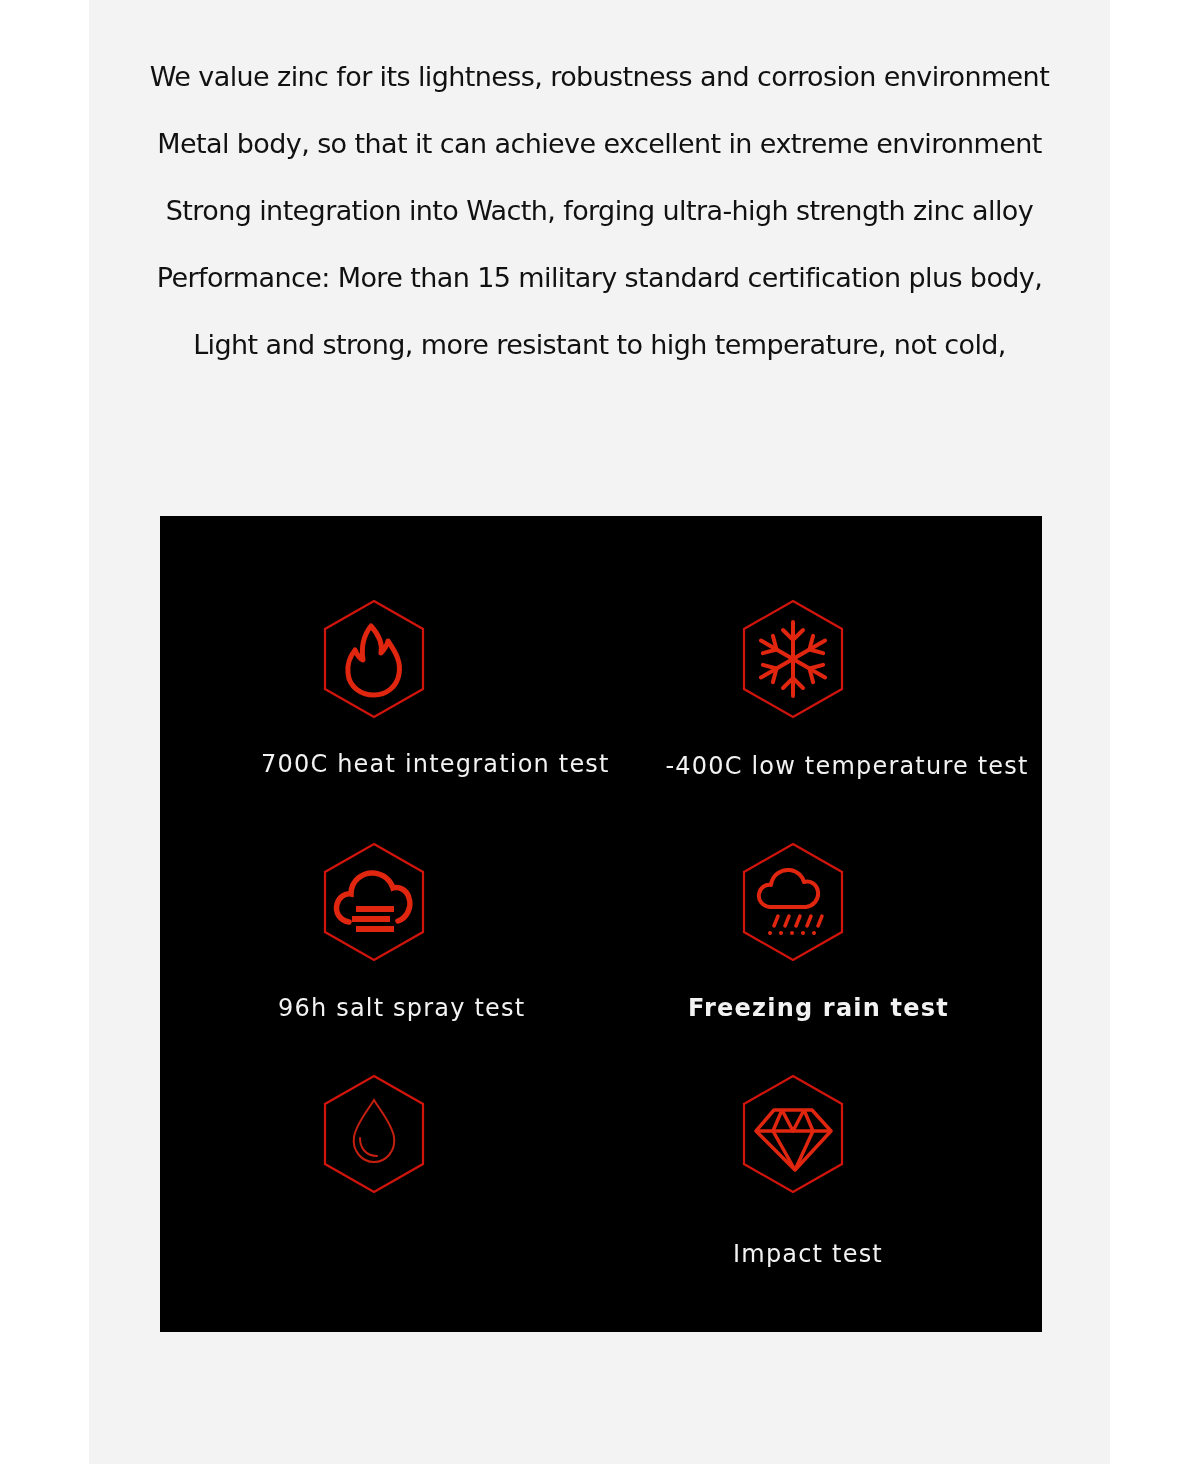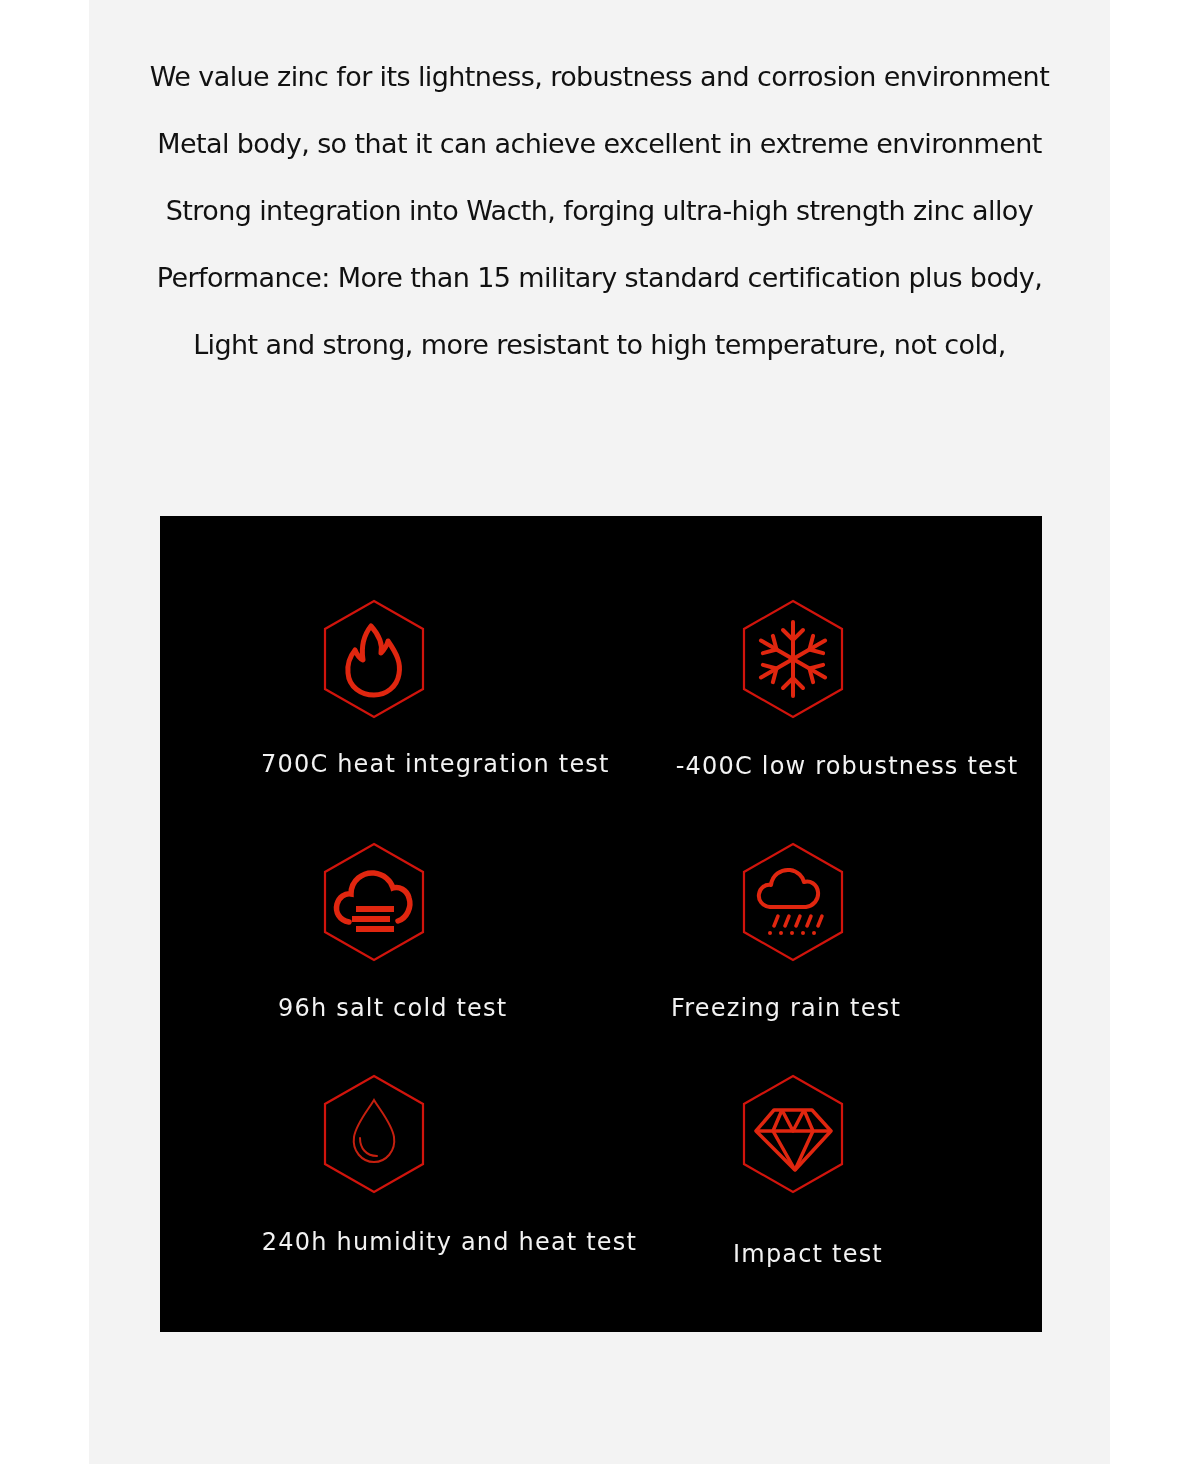--- a/index.html
+++ b/index.html
@@ -100,32 +100,32 @@
           <polyline points="43,89 53,79 63,89"></polyline>
         </g>
         <g transform="rotate(-60 53 60)">
           <line x1="53" y1="23" x2="53" y2="97"></line>
           <polyline points="43,31 53,41 63,31"></polyline>
           <polyline points="43,89 53,79 63,89"></polyline>
         </g>
       </g>
     </svg>
   </div>
-  <div class="feat-label" style="left:497px; top:236px; width:380px;">-400C low robustness test</div>
+  <div class="feat-label" style="left:497px; top:236px; width:380px;">-400C low temperature test</div>
 
   <div class="hex" style="left:161px; top:326px;">
     <svg width="106" height="120" viewBox="0 0 106 120">
       <polygon points="53,2 102,30 102,90 53,118 4,90 4,30" fill="none" stroke="#d1140c" stroke-width="2.2"></polygon>
       <path d="M28,80 C18,78 14,70 16,62 C18,55 24,51 30,52 C30,38 42,30 53,31 C63,32 70,39 72,46 C78,44 86,48 88,56 C91,65 86,76 77,79" fill="none" stroke="#e0260f" stroke-width="5.5" stroke-linecap="round"></path>
       <rect x="35" y="64" width="38" height="6" fill="#e0260f"></rect>
       <rect x="31" y="74" width="38" height="6" fill="#e0260f"></rect>
       <rect x="35" y="84" width="38" height="6" fill="#e0260f"></rect>
     </svg>
   </div>
-  <div class="feat-label" style="left:101px; top:478px; width:280px; text-align:left; padding-left:17px;">96h salt cold test</div>
+  <div class="feat-label" style="left:101px; top:478px; width:280px; text-align:left; padding-left:17px;">96h salt spray test</div>
 
   <div class="hex" style="left:580px; top:326px;">
     <svg width="106" height="120" viewBox="0 0 106 120">
       <polygon points="53,2 102,30 102,90 53,118 4,90 4,30" fill="none" stroke="#d1140c" stroke-width="2.2"></polygon>
       <path d="M30,65 C22,64 18,58 19,52 C20,46 25,42 31,43 C32,33 41,27 50,28 C58,29 63,35 64,40 C70,38 77,42 78,50 C79,58 73,64 66,65 Z" fill="none" stroke="#e0260f" stroke-width="4" stroke-linejoin="round"></path>
       <g stroke="#e0260f" stroke-width="3.5" stroke-linecap="round">
         <line x1="34" y1="84" x2="38" y2="74"></line>
         <line x1="45" y1="84" x2="49" y2="74"></line>
         <line x1="56" y1="84" x2="60" y2="74"></line>
         <line x1="67" y1="84" x2="71" y2="74"></line>
@@ -133,30 +133,29 @@
       </g>
       <g fill="#e0260f">
         <circle cx="30" cy="91" r="2"></circle>
         <circle cx="41" cy="91" r="2"></circle>
         <circle cx="52" cy="91" r="2"></circle>
         <circle cx="63" cy="91" r="2"></circle>
         <circle cx="74" cy="91" r="2"></circle>
       </g>
     </svg>
   </div>
-  <div class="feat-label" style="left:496px; top:478px; width:260px;">Freezing rain test</div>
+  <div class="feat-label" style="left:528px; top:478px; width:260px;font-weight:bold;">Freezing rain test</div>
 
   <div class="hex" style="left:161px; top:558px;">
     <svg width="106" height="120" viewBox="0 0 106 120">
       <polygon points="53,2 102,30 102,90 53,118 4,90 4,30" fill="none" stroke="#d1140c" stroke-width="2.2"></polygon>
       <path d="M53,26 C47,36 35,50 33,63 C31,77 41,88 53,88 C65,88 75,77 73,63 C71,50 59,36 53,26 Z" fill="none" stroke="#c5200f" stroke-width="2"></path>
       <path d="M39,64 C39,74 45,82 56,82" fill="none" stroke="#c5200f" stroke-width="2" stroke-linecap="round"></path>
     </svg>
   </div>
-  <div class="feat-label" style="left:92px; top:712px; width:395px;">240h humidity and heat test</div>
 
   <div class="hex" style="left:580px; top:558px;">
     <svg width="106" height="120" viewBox="0 0 106 120">
       <polygon points="53,2 102,30 102,90 53,118 4,90 4,30" fill="none" stroke="#d1140c" stroke-width="2.2"></polygon>
       <g fill="none" stroke="#e0260f" stroke-width="3.5" stroke-linejoin="round">
         <polygon points="34,36 72,36 91,57 55,96 16,57"></polygon>
         <line x1="16" y1="57" x2="91" y2="57"></line>
         <polyline points="42,36 33,57 55,96"></polyline>
         <polyline points="64,36 73,57 55,96"></polyline>
         <polyline points="42,36 53,57 64,36"></polyline>

